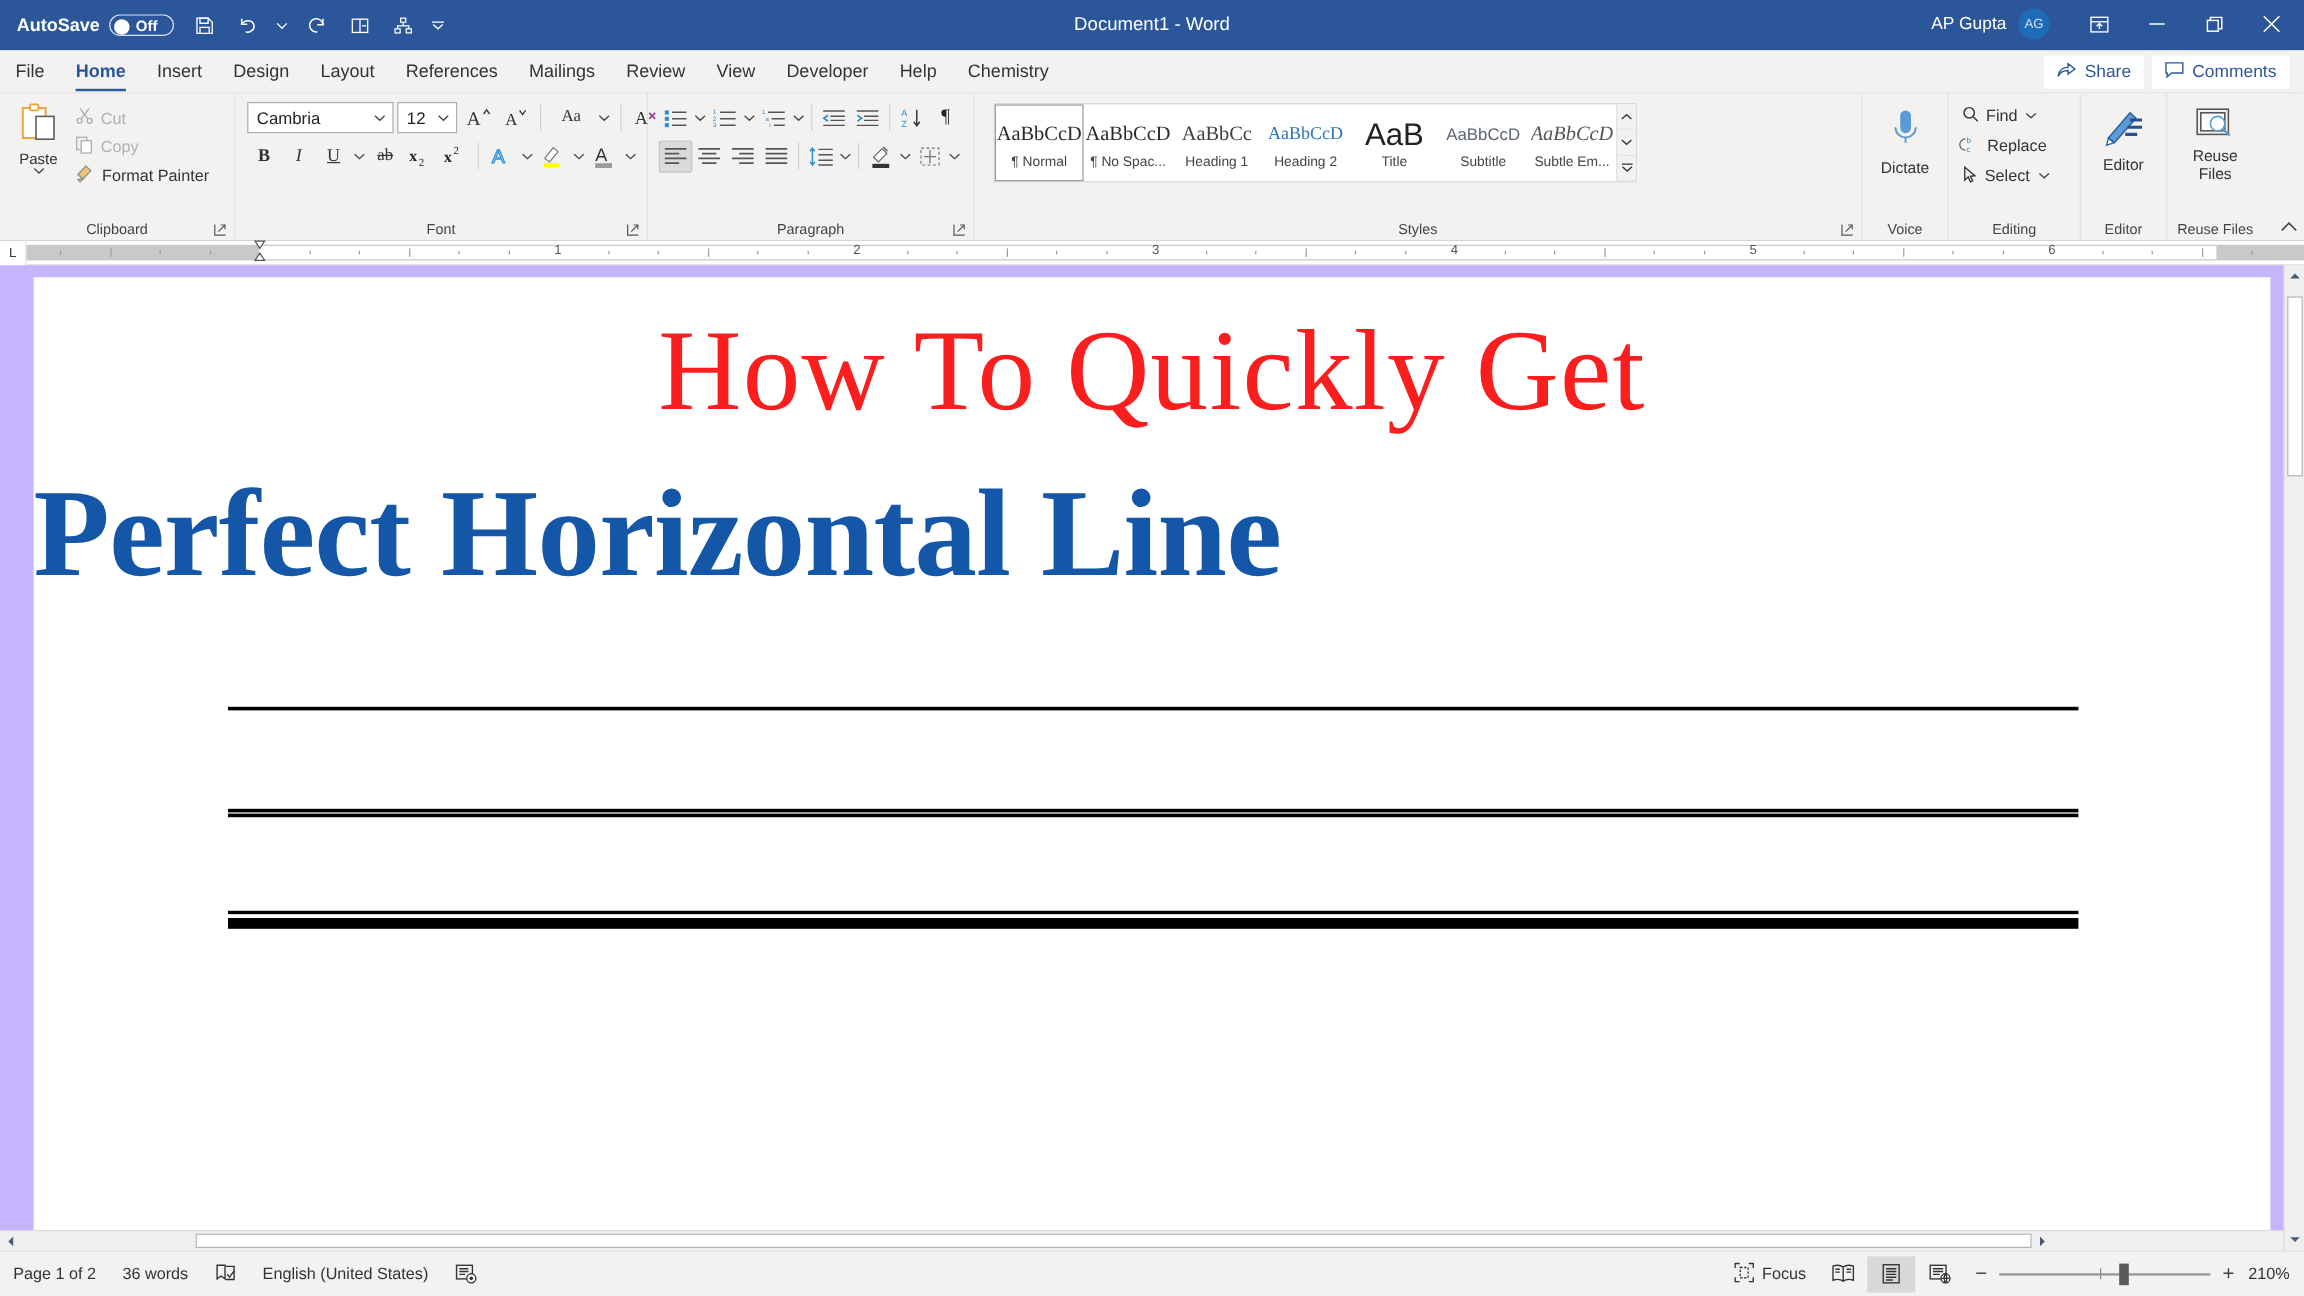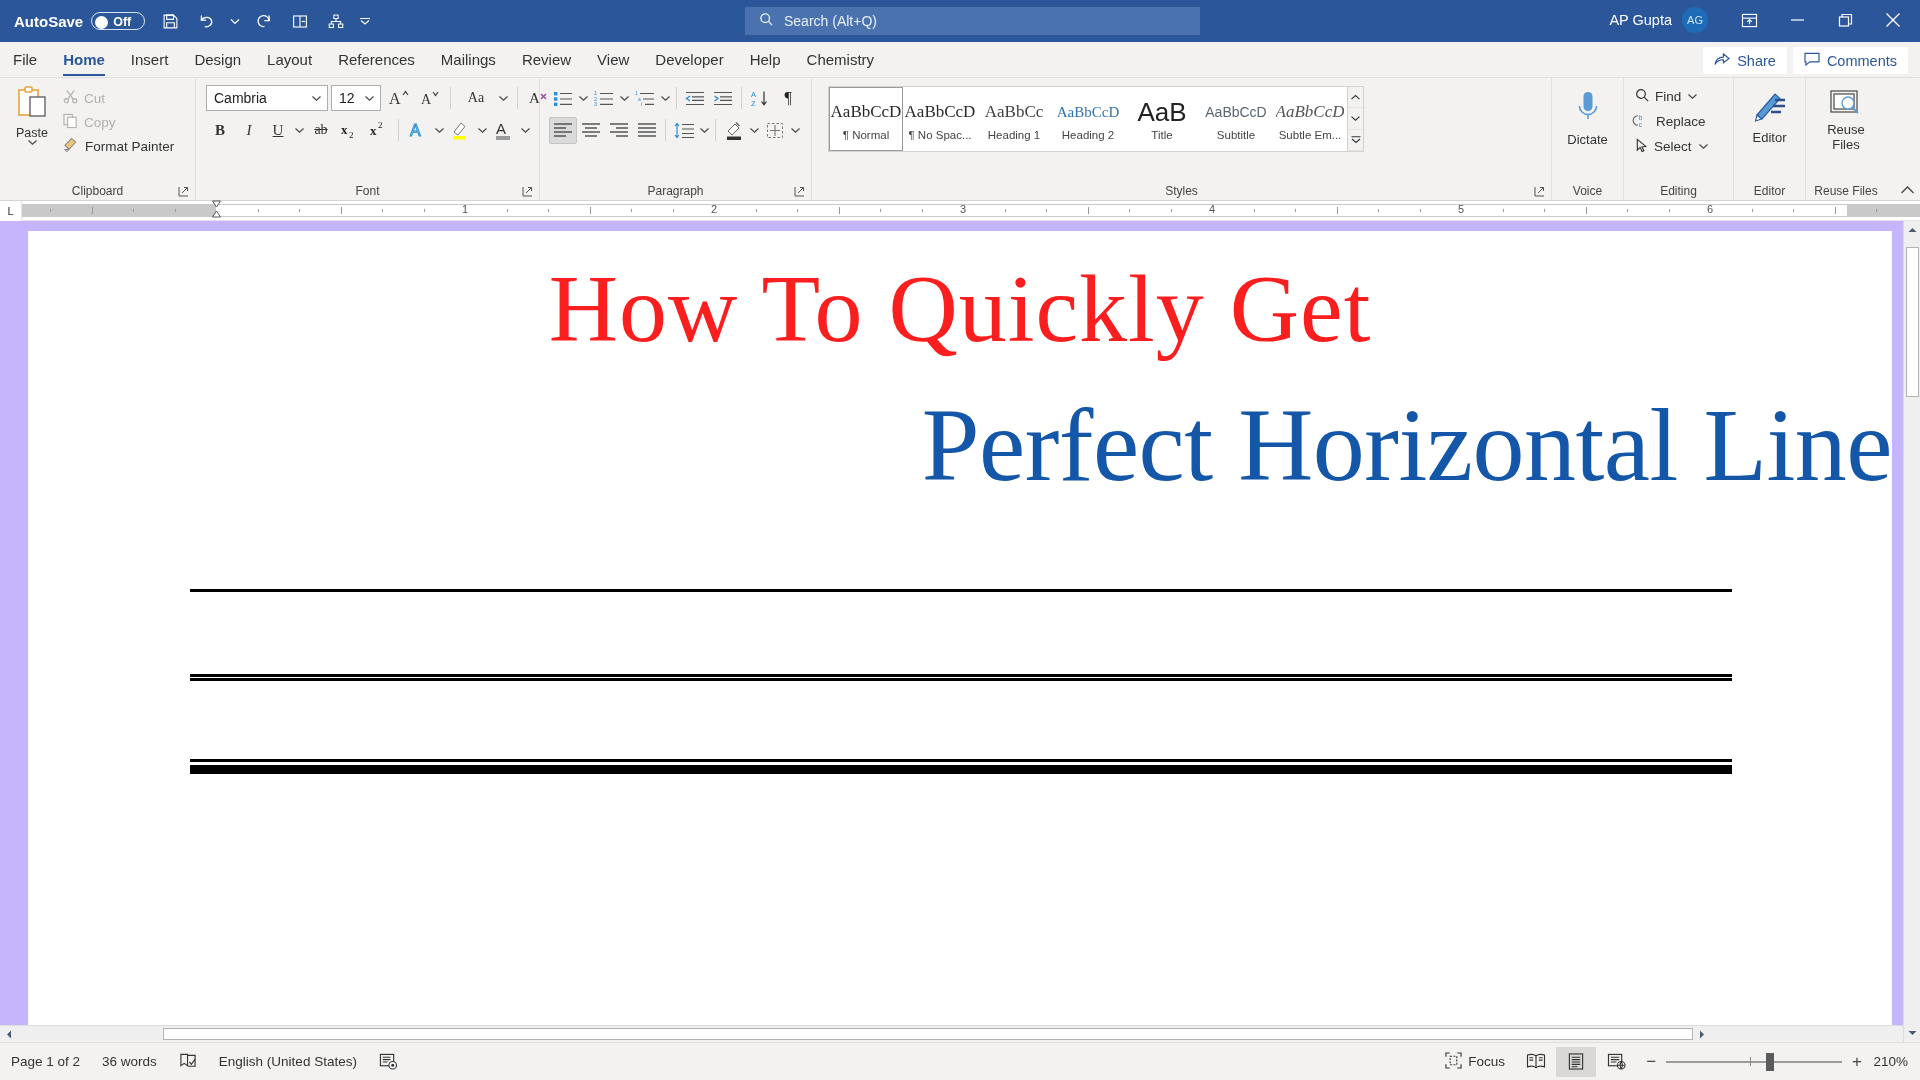--- a/index.html
+++ b/index.html
@@ -205,22 +205,22 @@
     position: absolute; left: 28px; top: 10px; width: 1864px; height: 800px;
     background: #ffffff;
   }
   .doc-line-red {
     font-family: "Liberation Serif", serif;
     color: #fa1e1e; font-size: 96px; text-align: center;
     line-height: 1.12; letter-spacing: 1px; padding-top: 24px;
   }
   .doc-line-blue {
     font-family: "Liberation Serif", serif;
-    color: #1456a8; font-size: 104px; font-weight: normal;
-    text-align: right; line-height: 1.12; letter-spacing: -0.5px;
+    color: #1456a8; font-size: 104px; font-weight: bold;
+    text-align: left; line-height: 1.12; letter-spacing: -0.5px;
     margin-top: 24px;
   }
   .hr-wrap { margin: 0 160px 0 162px; }
   .hr-single { height: 0; border-top: 3px solid #000000; margin-top: 86px; }
   .hr-double { margin-top: 82px; height: 7px; border-top: 3px solid #000; border-bottom: 3px solid #000; }
   .hr-triple { margin-top: 78px; }
   .hr-triple .t1 { height: 3px; background: #000; }
   .hr-triple .gap { height: 3px; background: #fff; }
   .hr-triple .t2 { height: 9px; background: #000; }
 
@@ -314,29 +314,20 @@
     </div>
     <div class="qicon small">
       <svg width="10" height="7" viewBox="0 0 10 7">
           <path d="M0 0.5h10M1 2.5 L5 6 L9 2.5" fill="none" stroke="#fff" stroke-width="1.1"></path>
         </svg>
     </div>
   </div>
 
   <div class="doctitle">Document1  -  Word</div>
 
-  <div class="searchbox">
-    <span>
-      <svg width="15" height="15" viewBox="0 0 16 16" fill="none" stroke="#e8eef8" stroke-width="1.4">
-        <circle cx="6.6" cy="6.6" r="4.6"></circle>
-          <path d="M10.2 10.2 L14 14"></path>
-      </svg>
-    </span>
-    <span>Search (Alt+Q)</span>
-  </div>
 
   <div class="right-title">
     <span class="username">AP Gupta</span>
     <span class="avatar">AG</span>
     <span class="wbtn">
       <svg width="17" height="15" viewBox="0 0 18 16" fill="none" stroke="#fff" stroke-width="1.2">
         <rect x="1.5" y="1.5" width="15" height="13"></rect>
           <path d="M1.5 5.5h15"></path>
           <path d="M9 12 V8 M6.5 9.5 L9 7 L11.5 9.5"></path>
       </svg>

